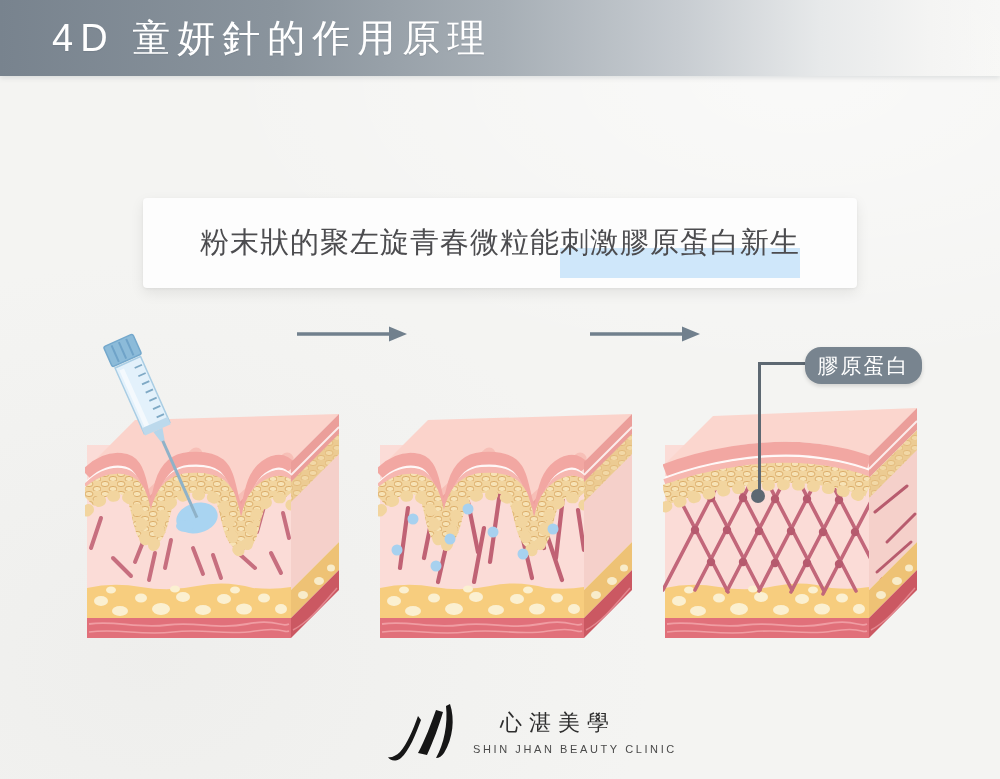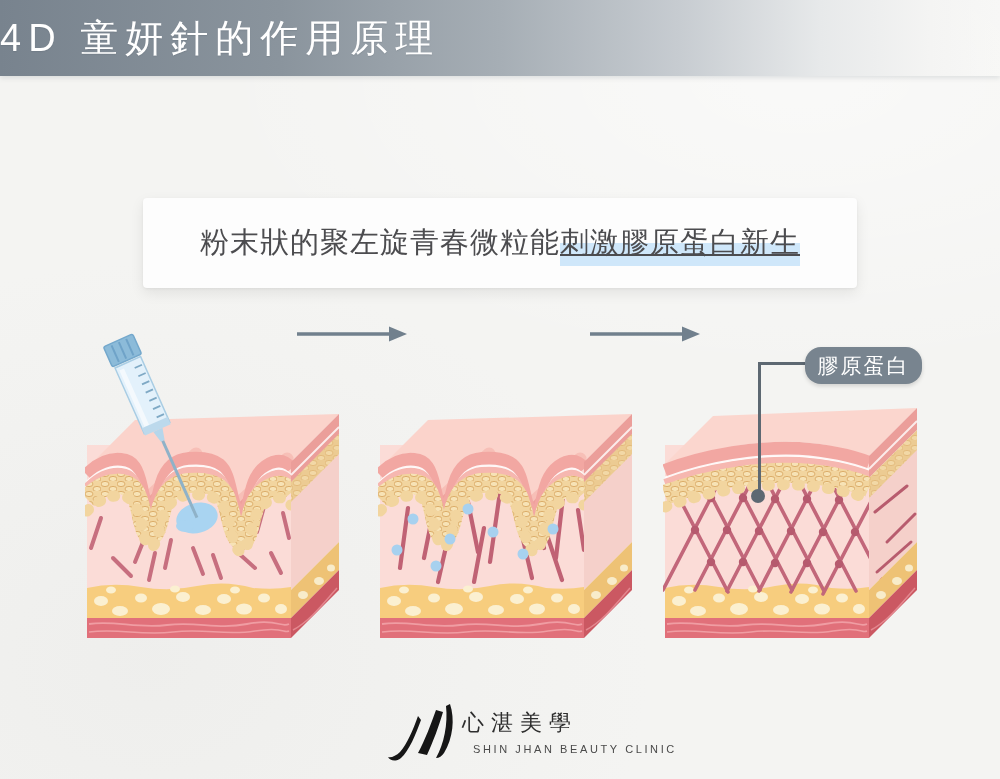--- a/index.html
+++ b/index.html
@@ -12,49 +12,48 @@
       #f4f4f2;
   }
   .abs{position:absolute;}
   
   .banner{
     left:0; top:52; width:1000px; height:76px;
     background:linear-gradient(90deg,#78838e 0%,#8a949d 28%,#a6aeb5 50%,#c7ccd1 68%,#e7e9ea 82%,#f4f4f3 93%,rgba(244,244,242,0) 100%);
     box-shadow:0 2px 5px rgba(100,110,120,.18);
   }
   .banner h1{
-    margin:0; line-height:76px;
+    margin:0; padding-left:52px; line-height:76px;
     font-size:38px; font-weight:400; color:#ffffff; letter-spacing:7px;
     text-shadow:0 1px 1px rgba(80,90,100,.2);
   }
   
   .card{
     left:143px; top:198px; width:714px; height:90px;
     background:#fdfdfd; border-radius:4px;
     box-shadow:0 5px 14px rgba(0,0,0,.08), 0 1px 3px rgba(0,0,0,.05);
     display:flex; align-items:center; justify-content:center;
   }
   .card p{margin:0; font-size:29px; color:#4c4c4f; letter-spacing:1px; white-space:nowrap;}
   .card .hl{
     background:linear-gradient(to bottom, rgba(0,0,0,0) 42%, #cfe7fa 42%, #cfe7fa 100%);
-    padding-bottom:8px;
-    text-decoration:underline;
+    padding-bottom:20px;
   }
   
   .callout-box{
     left:805px; top:347px; width:117px; height:37px;
     background:#78848f; color:#ffffff; font-size:21px; letter-spacing:2px;
     display:flex; align-items:center; justify-content:center;
     box-shadow:0 2px 4px rgba(0,0,0,.15);
     border-radius:16px;
   }
   .c-line{background:#5d6872;}
   .c-dot{left:751px; top:489px; width:14px; height:14px; border-radius:50%; background:#5d6872;}
   
-  .brand-zh{left:462px; top:708px; font-size:22px; letter-spacing:7px; color:#2e2e2e;}
+  .brand-zh{left:500px; top:708px; font-size:22px; letter-spacing:7px; color:#2e2e2e;}
   .brand-en{left:473px; top:743px; font-size:11px; letter-spacing:2.6px; color:#4a4a4a;}
 </style>
 </head>
 <body>
 
 <svg class="abs" width="0" height="0" aria-hidden="true">
   <defs>
     <path id="wc" fill="none" d="M2,78 C14,66 26,62 36,63 C48,64 52,72 56,90 C59,104 61,114 66,114 C71,114 73,100 77,86 C82,70 92,63 104,62 C116,61 128,63 134,68 C141,74 143,84 146,97 C149,110 152,119 157,119 C162,119 164,104 168,90 C172,76 181,67 192,65 C198,64 202,67 206,72"></path>
     <path id="sc" fill="none" d="M2,74 C44,58 96,50 136,52 C164,54 188,59 206,66"></path>
     <pattern id="cobb" width="16" height="10" patternUnits="userSpaceOnUse">

